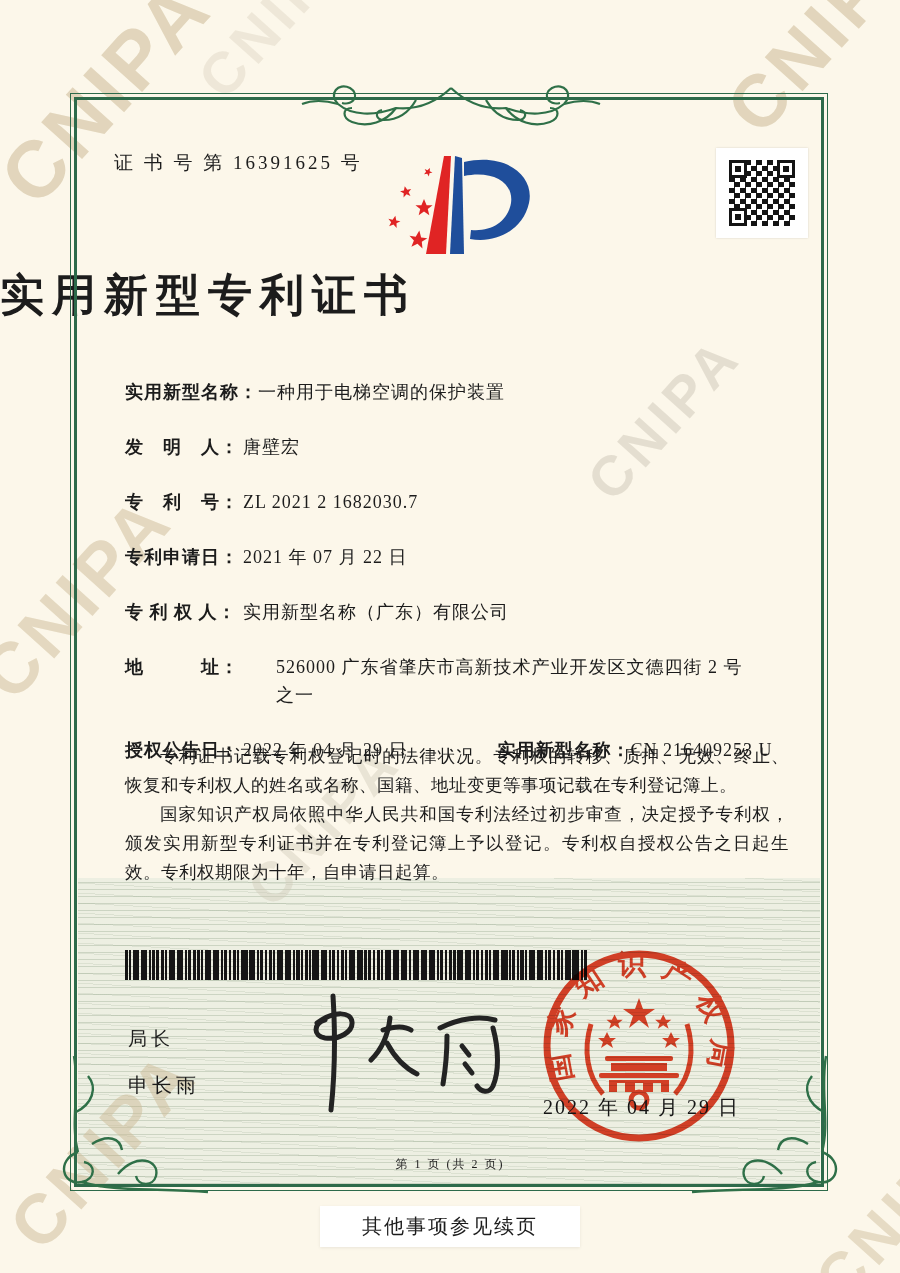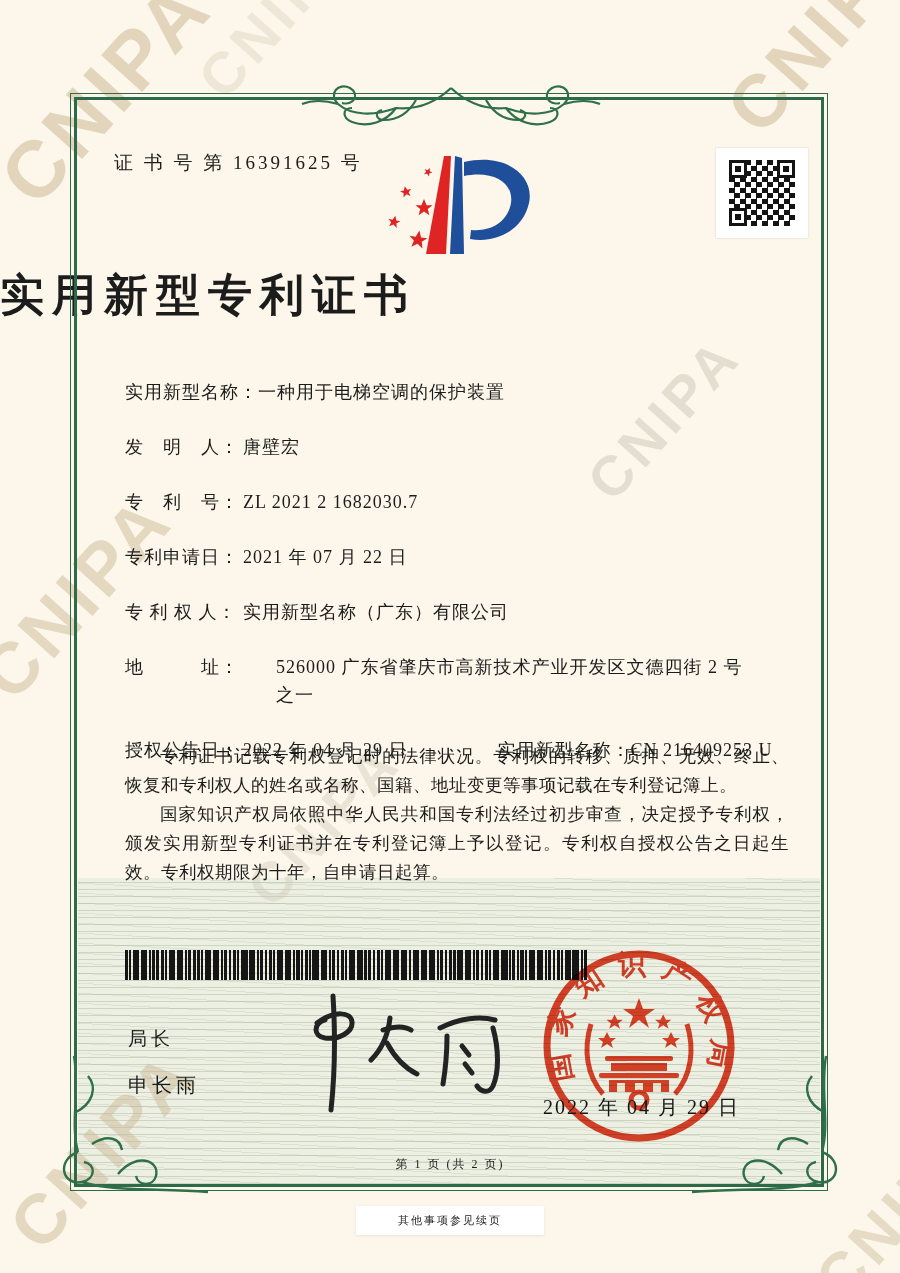--- a/index.html
+++ b/index.html
@@ -38,21 +38,21 @@
   .finder{position:absolute; width:12px; height:12px; background:#fff; border:3px solid #141414;}
   .finder::after{content:""; position:absolute; left:3px; top:3px; width:6px; height:6px; background:#141414;}
   .f-tl{left:0;top:0}.f-tr{right:0;top:0}.f-bl{left:0;bottom:0}
   .title{
     position:absolute; left:0; top:266px; width:100%; 
     font-size:44px; font-weight:bold; letter-spacing:8px; z-index:2;
   }
   
   .fields{position:absolute; left:125px; top:378px; width:672px; z-index:2; font-size:18px;}
   .frow{display:flex; align-items:flex-start; line-height:28px; margin-bottom:27px;}
-  .flabel{flex:0 0 auto; min-width:118px; letter-spacing:1px; white-space:nowrap;}
+  .flabel{flex:0 0 auto; min-width:118px; letter-spacing:1px; white-space:nowrap;font-weight:bold;}
   .fvalue{letter-spacing:1px;}
   .addr .fvalue{max-width:478px;margin-left:33px;}
   .grant-row{display:flex; line-height:28px; gap:12px;}
   .grant-row .pair{display:flex;}
   .grant-row .pair.second{margin-left:78px;}
   
   .paras{position:absolute; left:125px; top:742px; width:664px; z-index:2;
     font-size:17.5px; line-height:29px; text-align:justify;}
   .paras p{margin:0; text-indent:2em; letter-spacing:.5px;}
   
@@ -64,21 +64,21 @@
   .signer-title{position:absolute; left:128px; top:1026px; font-size:19px; letter-spacing:4px; z-index:2;}
   .signer-name{position:absolute; left:128px; top:1072px; font-size:20px; letter-spacing:4px; z-index:2;}
   .autograph{position:absolute; left:255px; top:988px; z-index:2;}
   .seal{position:absolute; left:539px; top:946px; width:200px; height:200px; z-index:3;
     mix-blend-mode:multiply; opacity:.95;}
   .seal-date{position:absolute; left:543px; top:1094px; width:200px; z-index:4;
     font-size:20px; letter-spacing:2px; color:#151515; white-space:nowrap;}
   .page-info{position:absolute; left:0; top:1156px; width:100%; text-align:center;
     font-size:12px; letter-spacing:2px; z-index:2;}
   .cont-note{position:absolute; left:50%; transform:translateX(-50%); top:1206px;
-    background:#ffffff; padding:7px 42px; font-size:11px; letter-spacing:2px;
+    background:#ffffff; padding:7px 42px; font-size:20px; letter-spacing:2px;
     box-shadow:0 1px 3px rgba(0,0,0,.08); z-index:2; white-space:nowrap;}
 </style>
 </head>
 <body>
 
 <div class="page">
 
   <div class="wm" style="left:-28px; top:46px; font-size:80px; color:#cdbb97; opacity:.55;">CNIPA</div>
   <div class="wm" style="left:176px; top:-20px; font-size:58px; color:#d6ccb8; opacity:.35;">CNIPA</div>
   <div class="wm" style="left:700px; top:-14px; font-size:74px; color:#cdbb97; opacity:.55;">CNIPA</div>

